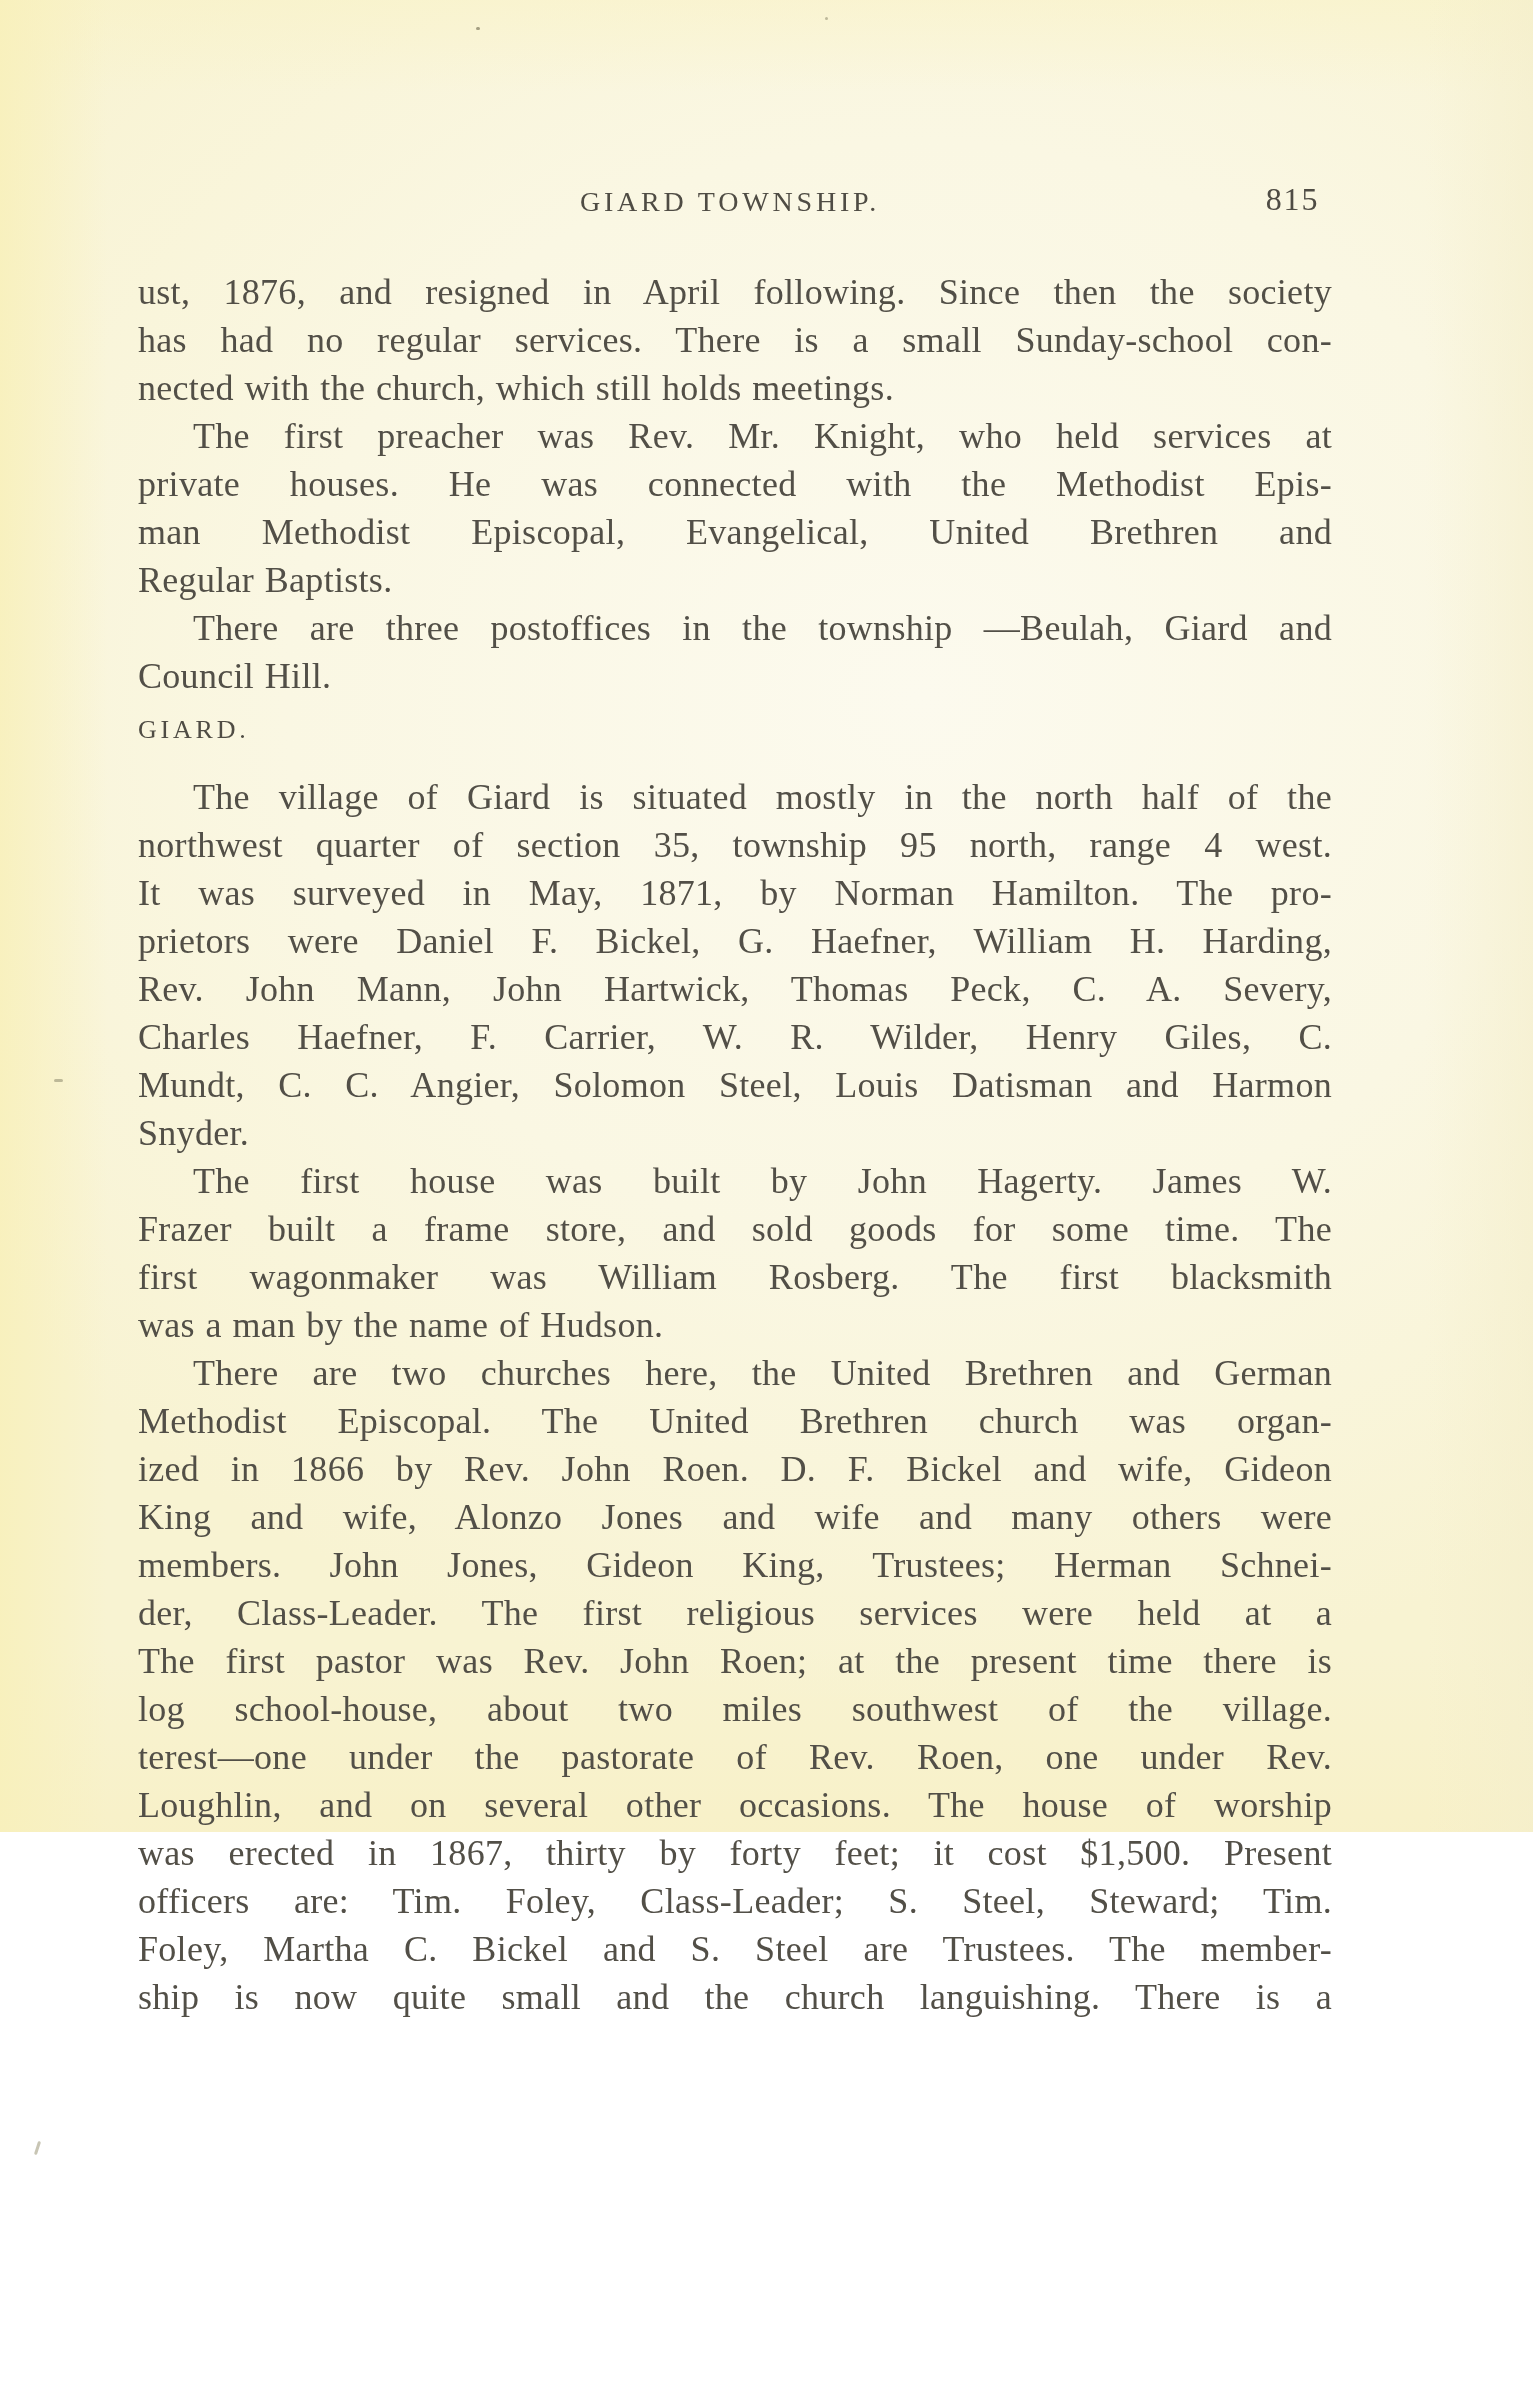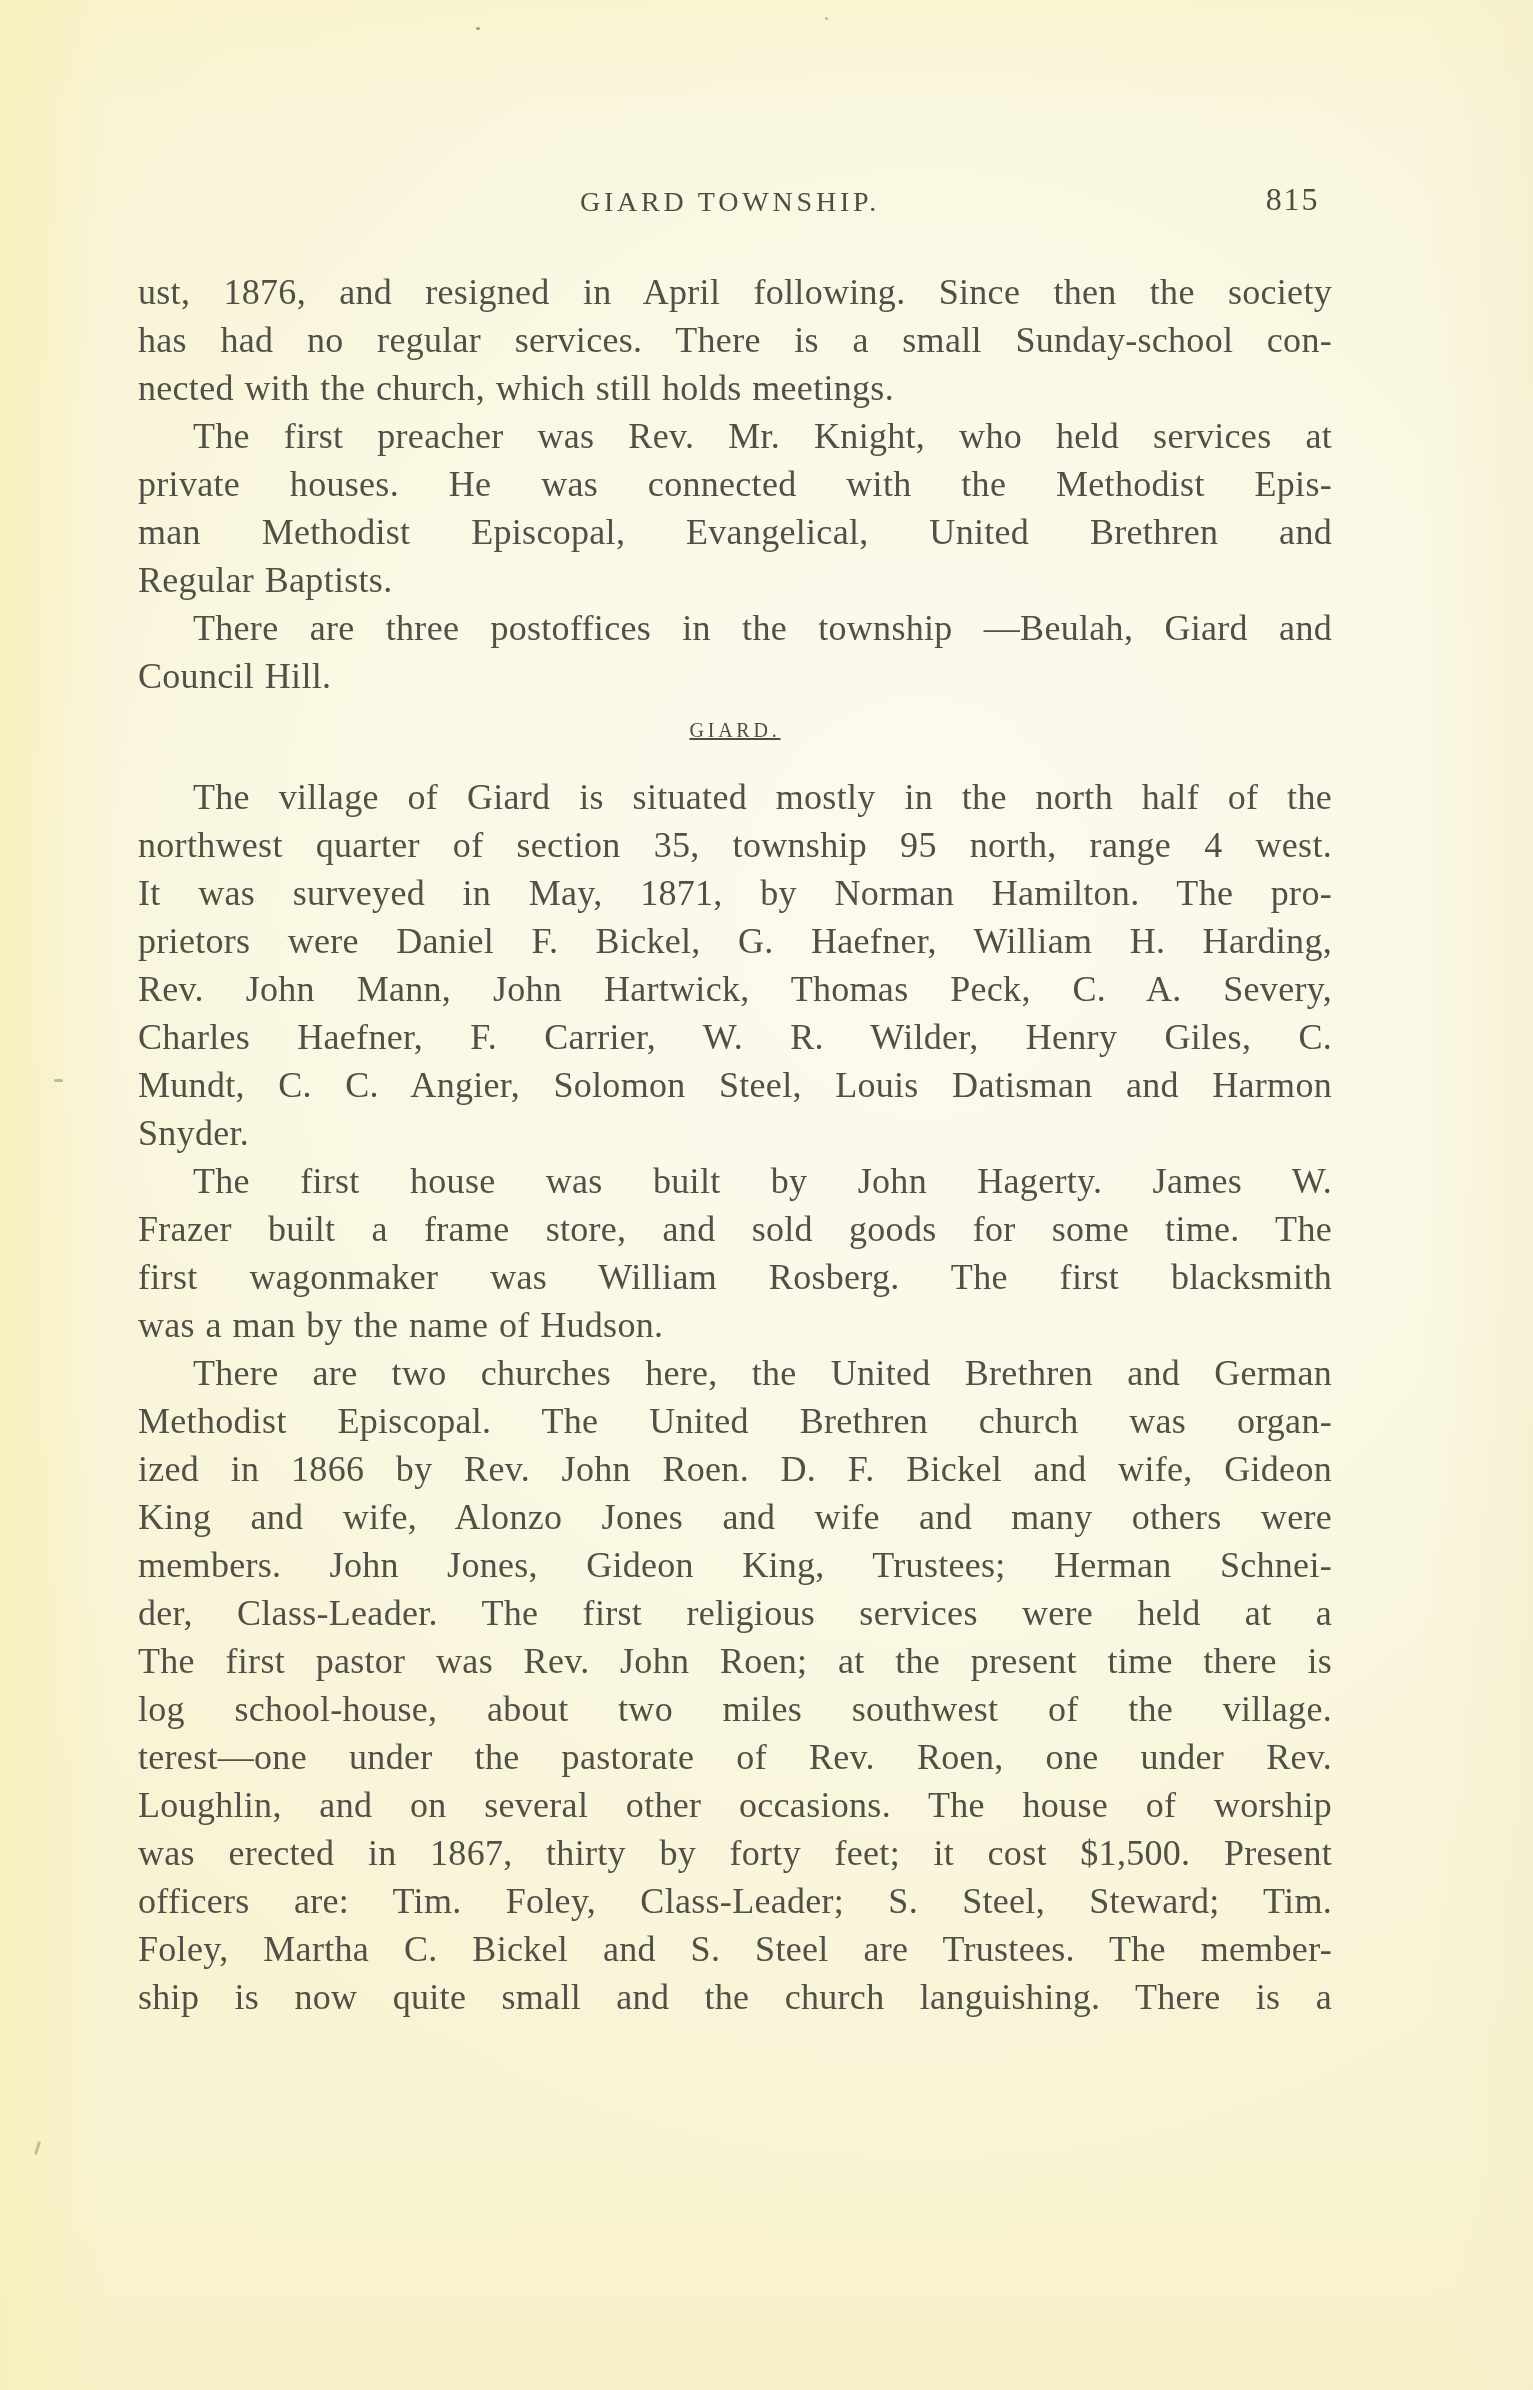--- a/index.html
+++ b/index.html
@@ -3,21 +3,21 @@
 <meta charset="utf-8">
 <style>
   html, body { margin: 0; padding: 0; }
   body {
     width: 1533px; height: 2390px;
     font-family: "Liberation Serif", "DejaVu Serif", serif;
     overflow: hidden;
   }
   .page {
     position: relative;
-    width: 1533px; height: 2390px;
+    width: 1533px; height: 1832px;
     background:
       linear-gradient(90deg, rgba(248,240,186,.85) 0%, rgba(248,240,186,0) 7%),
       linear-gradient(90deg, rgba(0,0,0,0) 93%, rgba(244,238,204,.6) 100%),
       linear-gradient(180deg, rgba(249,242,196,.5) 0%, rgba(249,242,196,0) 5%, rgba(249,242,196,0) 90%, rgba(248,239,192,.55) 100%),
       radial-gradient(ellipse 75% 55% at 60% 38%, #fcfaee 0%, #faf7e3 55%, #f8f3d2 100%);
   }
   .header {
     position: absolute;
     left: 133px; top: 183px; width: 1194px; height: 42px;
     color: #4f4c44;
@@ -52,26 +52,24 @@
     text-align-last: justify;
     white-space: normal;
     overflow: hidden;
   }
   .line.indent { text-indent: 55px; }
   .line.last { text-align-last: left; }
   .section-heading {
     height: 48px;
     margin-top: 5.7px;
     margin-bottom: 19px;
-    text-align: center;
-    font-size: 20px;
+    font-size: 26px;
     line-height: 48px;
     letter-spacing: 3.8px;
     color: #4f4c44;
-    text-decoration: underline;
   }
   .speck { position: absolute; background: #a49f82; border-radius: 1.9px; }
   .speck-1 { left: 476px; top: 26.5px; width: 3.8px; height: 3.8px; }
   .speck-2 { left: 54px; top: 1079px; width: 8.5px; height: 2.8px; opacity: .7; }
   .speck-3 { left: 36px; top: 2141px; width: 2.8px; height: 14px; transform: rotate(18deg); opacity: .6; }
   .speck-4 { left: 825px; top: 17px; width: 2.8px; height: 2.8px; opacity: .7; }
 </style>
 </head>
 <body>
 

